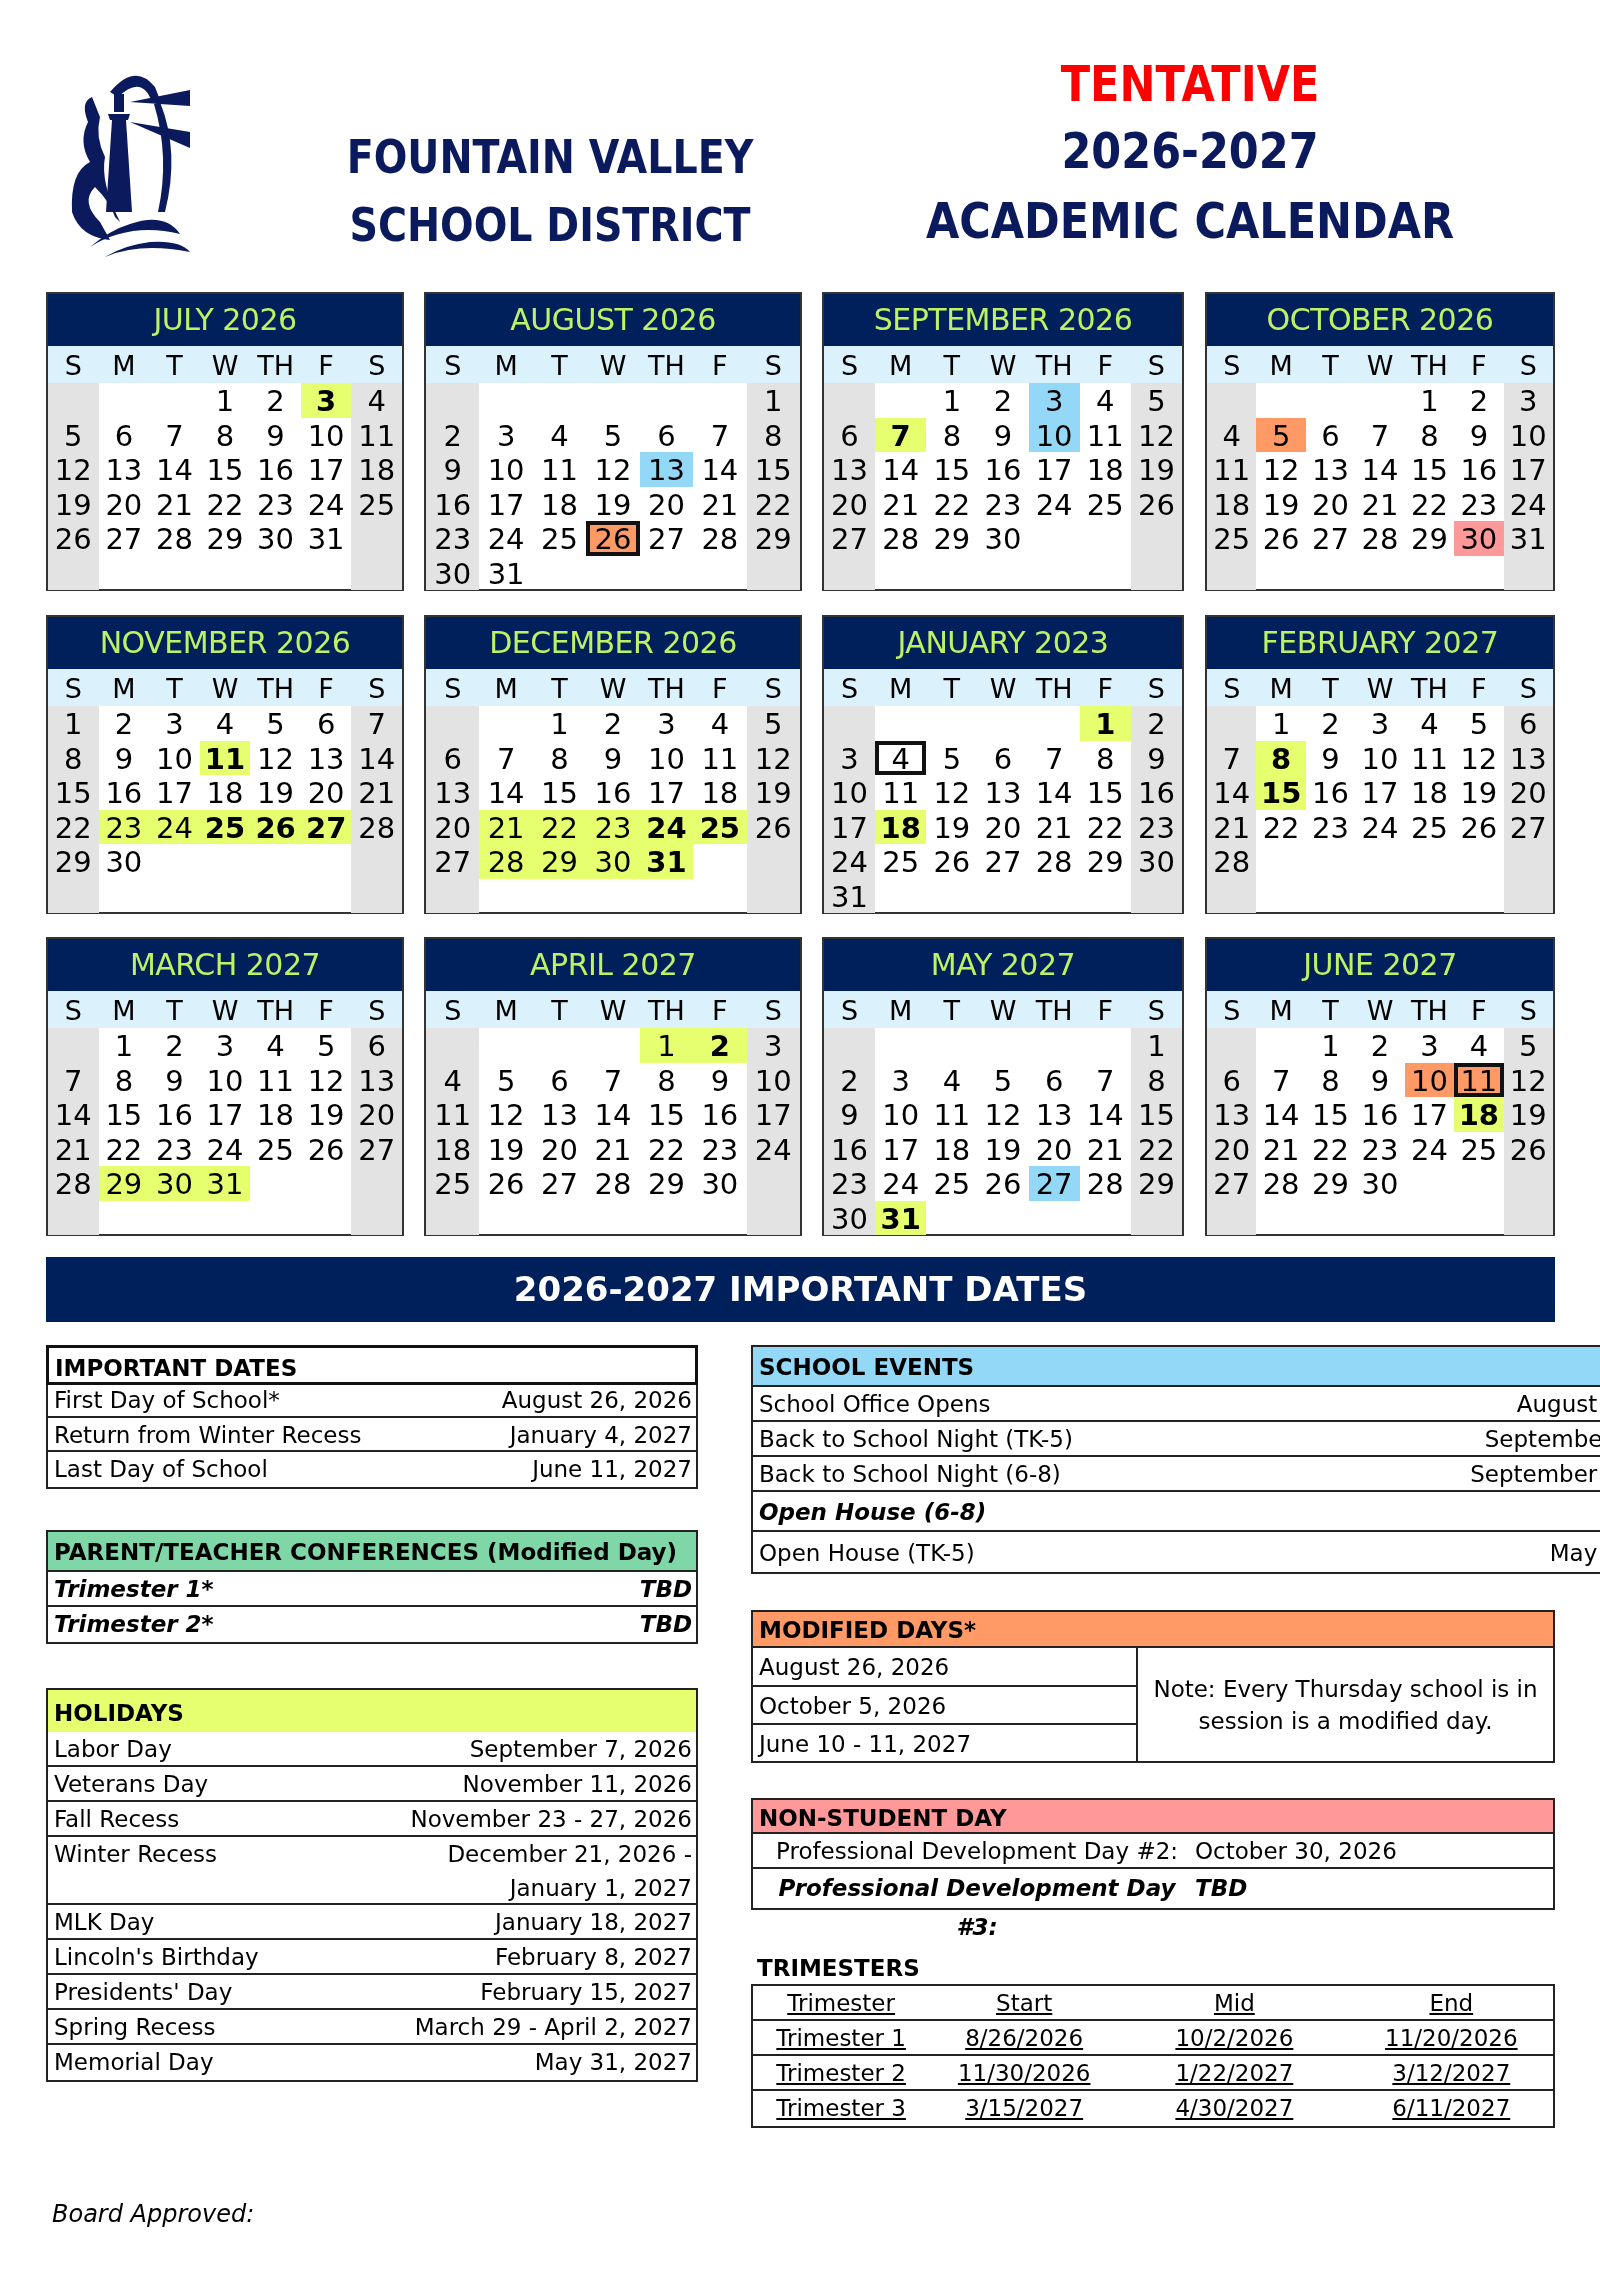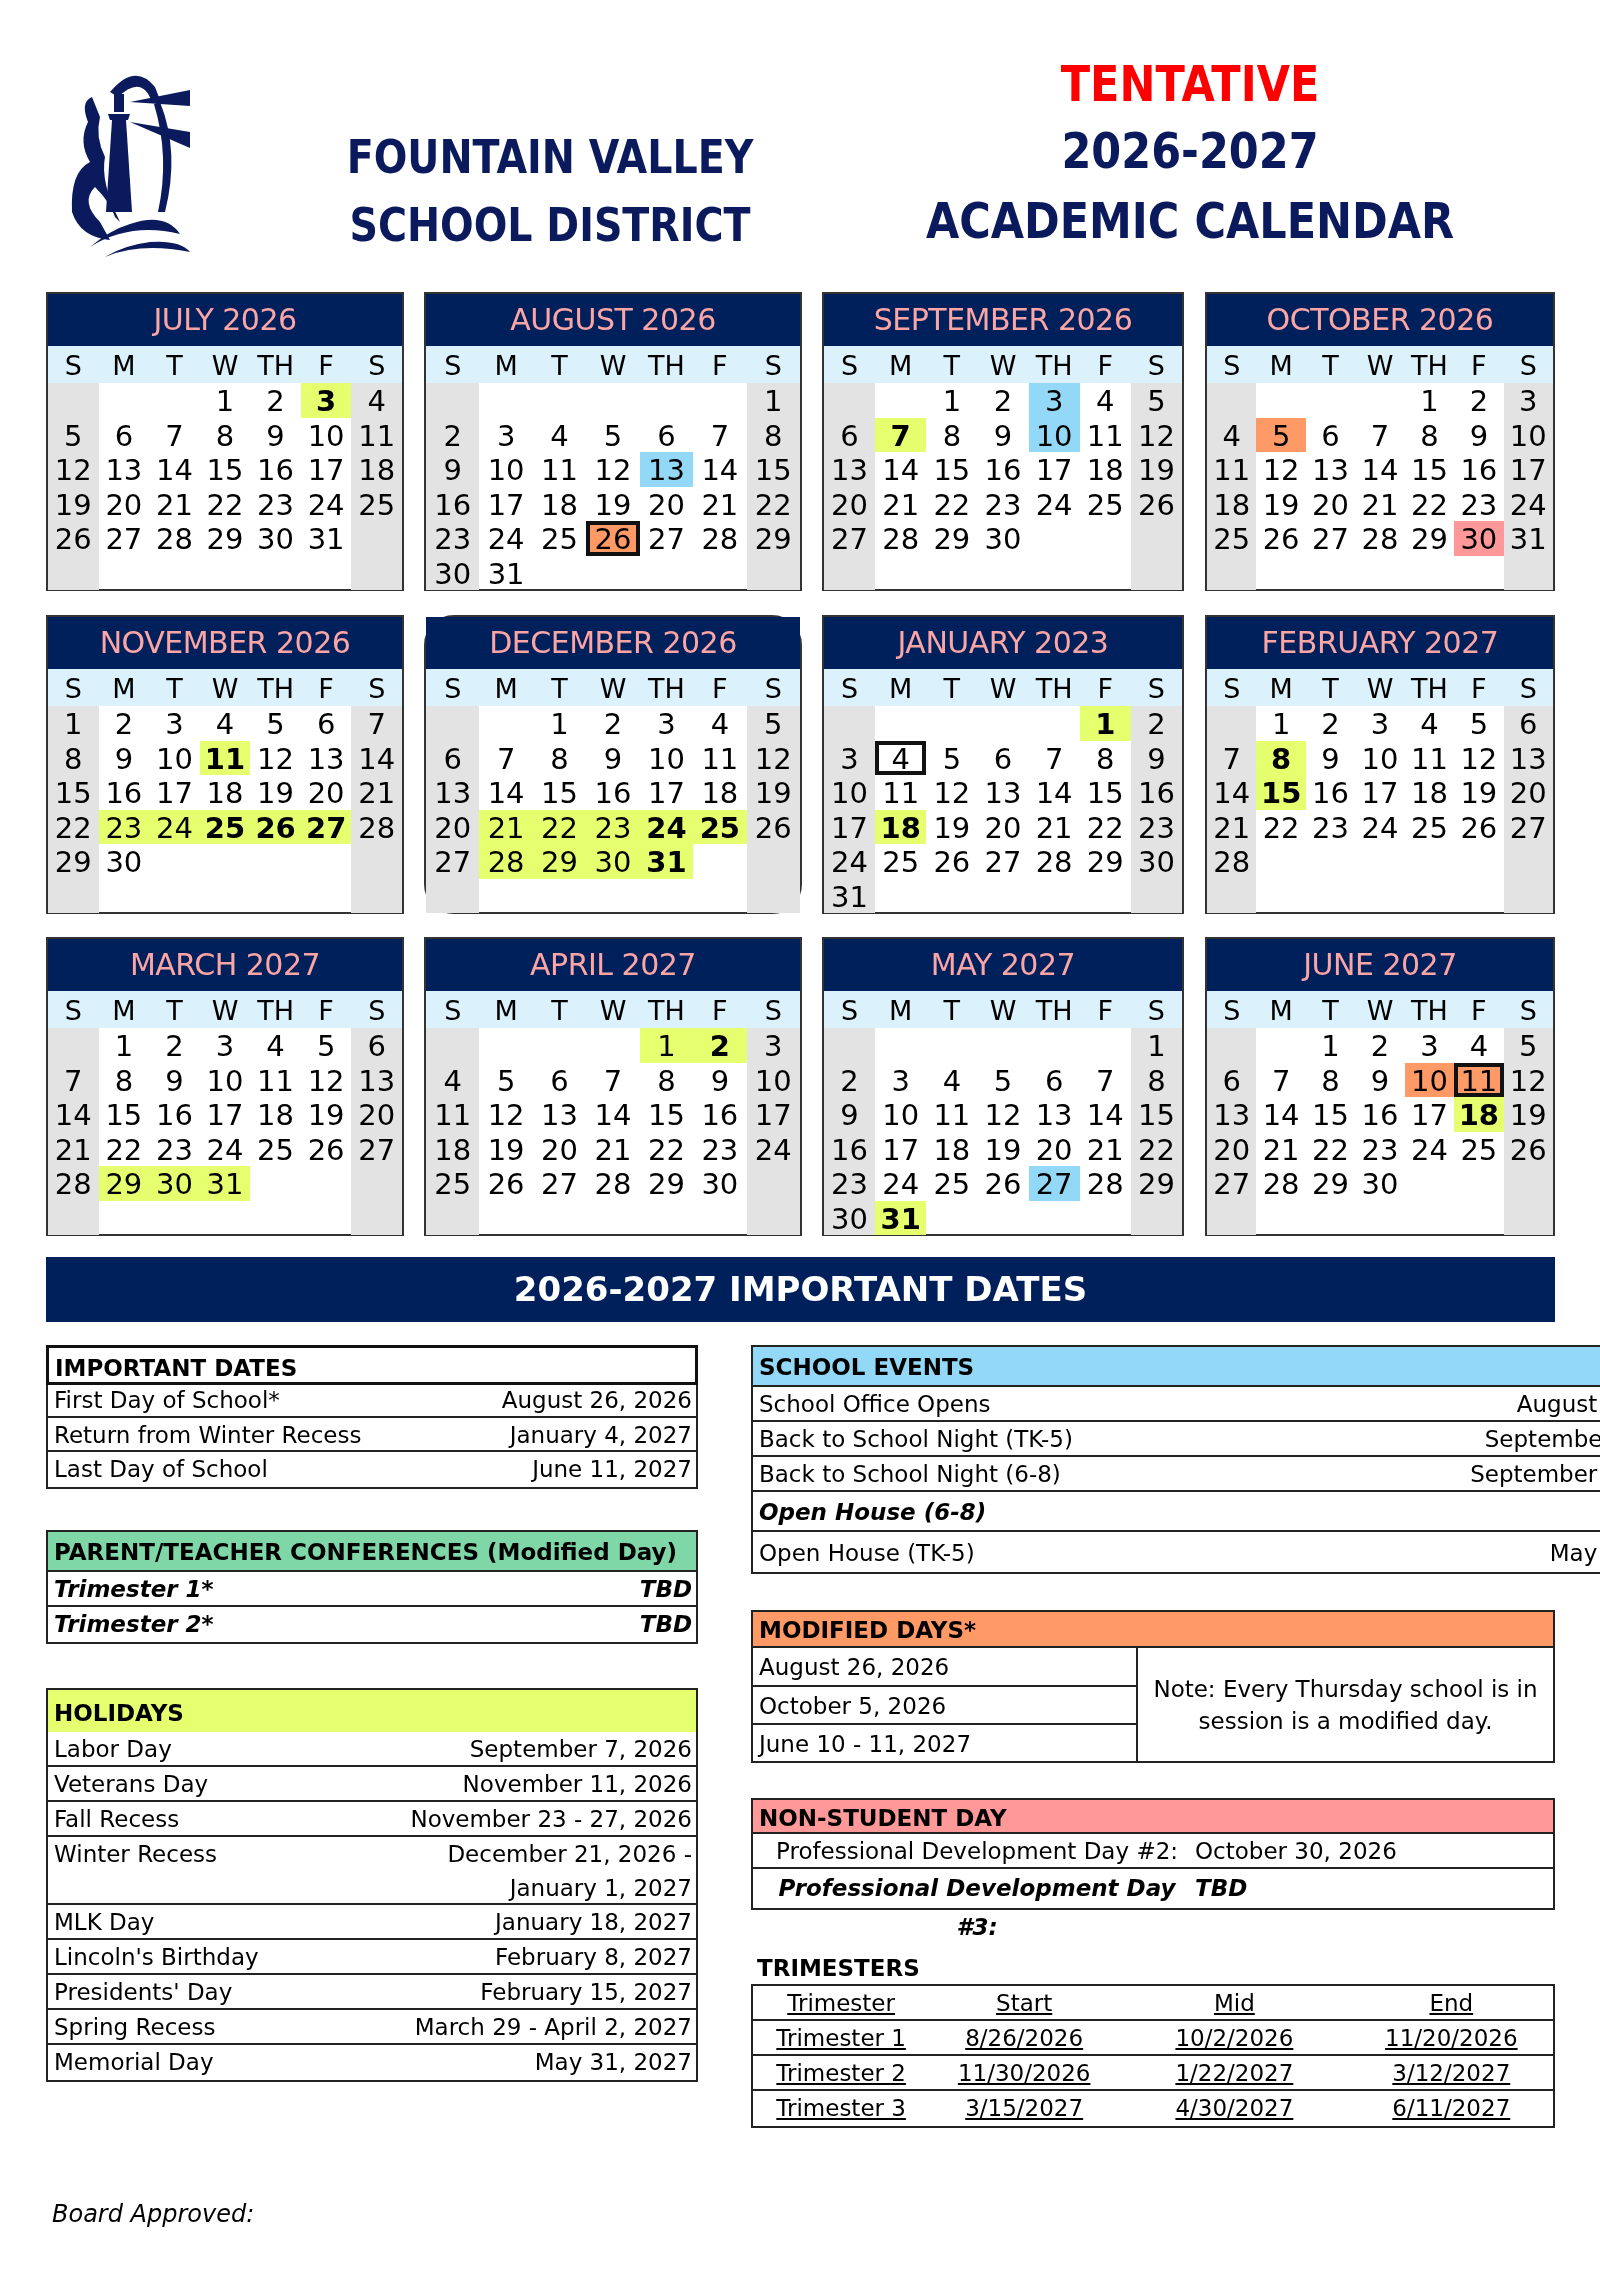--- a/index.html
+++ b/index.html
@@ -14,21 +14,21 @@
   #district-l1 { top: 130px; }
   #district-l2 { top: 198px; }
   .title { left: 880px; width: 620px; text-align: center; font-weight: bold; font-size: 50px;
            transform: scaleX(0.86); transform-origin: center; }
   #title-tentative { top: 55px; color: #ff0000; }
   #title-year { top: 122px; color: #0b1a5c; }
   #title-cal { top: 192px; color: #0b1a5c; }
 
   
   .month { position: absolute; border: 2px solid #333; background: #fff; }
-  .month .mhead { height: 52px; background: #00205b; color: #fca5a5; text-align: center;
+  .month .mhead { height: 52px; background: #00205b; color: #bef264; text-align: center;
                   font-size: 30px; line-height: 52px; letter-spacing: -0.5px; }
   .month .wdays { display: grid; grid-template-columns: repeat(7, 1fr); height: 37px; background: #dbf2fc; }
   .month .wdays span { text-align: center; font-size: 27px; line-height: 40px; }
   .month .grid { display: grid; grid-template-columns: repeat(7, 1fr); grid-auto-rows: 34.5px; position: relative; }
   .month .cell { text-align: center; font-size: 29px; line-height: 36px; position: relative; }
   .month .weekend { background: #e3e3e3; }
   .month .cell.hl-holiday { background: #e6ff6e; }
   .month .cell.hl-event { background: #93d8f7; }
   .month .cell.hl-modified { background: #ff9966; }
   .month .cell.hl-nonstudent { background: #ff9999; }
@@ -387,21 +387,21 @@
       <div class="cell weekend"></div>
       <div class="cell weekend"></div>
       <div class="cell"></div>
       <div class="cell"></div>
       <div class="cell"></div>
       <div class="cell"></div>
       <div class="cell"></div>
       <div class="cell weekend"></div>
     </div>
   </div>
-<div class="month" style="left:424px;top:615px;width:378px;height:299px;border-radius:30px;">
+<div class="month" style="left:424px;top:615px;width:378px;height:299px;">
     <div class="mhead">DECEMBER 2026</div>
     <div class="wdays">
       <span>S</span>
       <span>M</span>
       <span>T</span>
       <span>W</span>
       <span>TH</span>
       <span>F</span>
       <span>S</span>
     </div>

